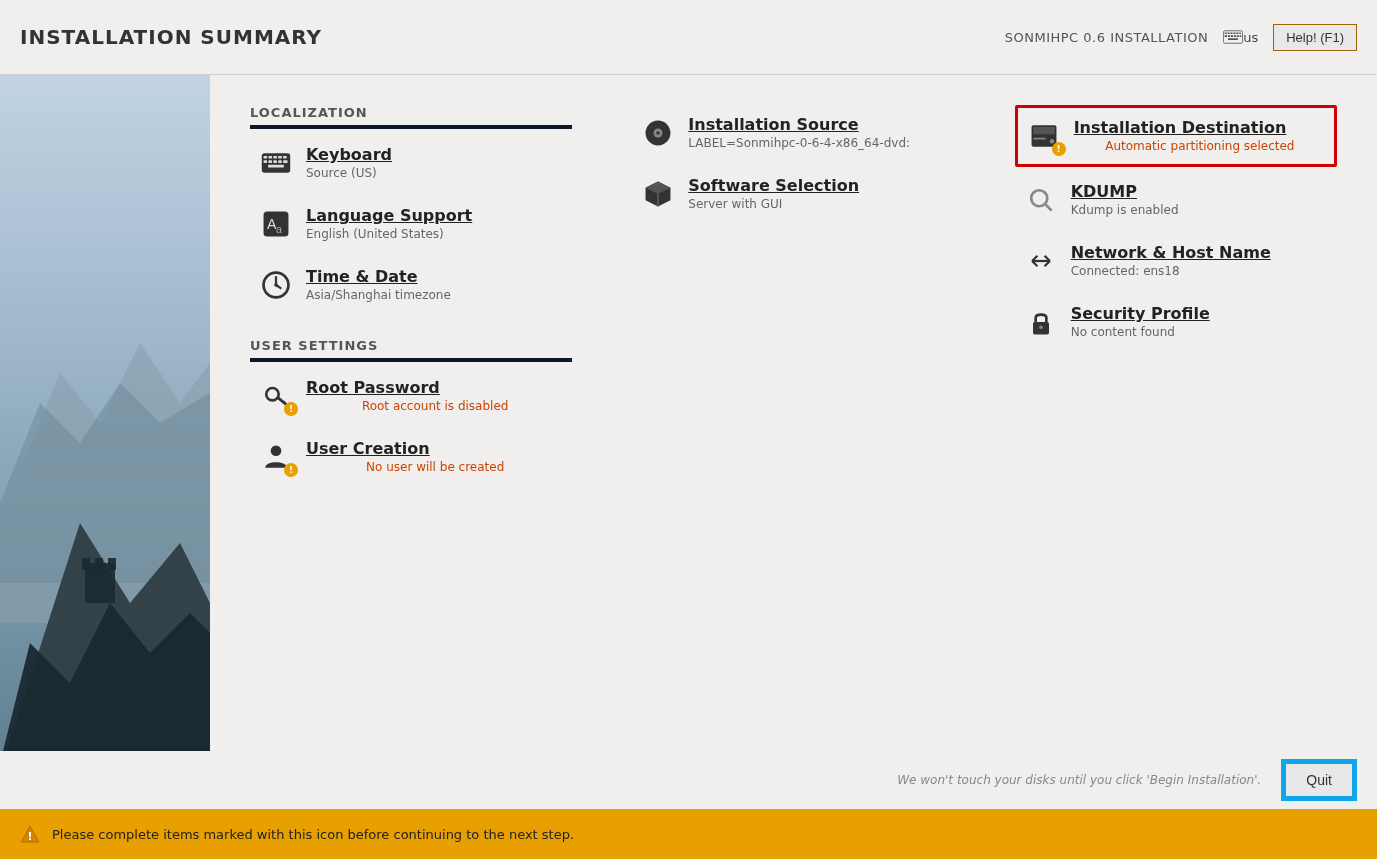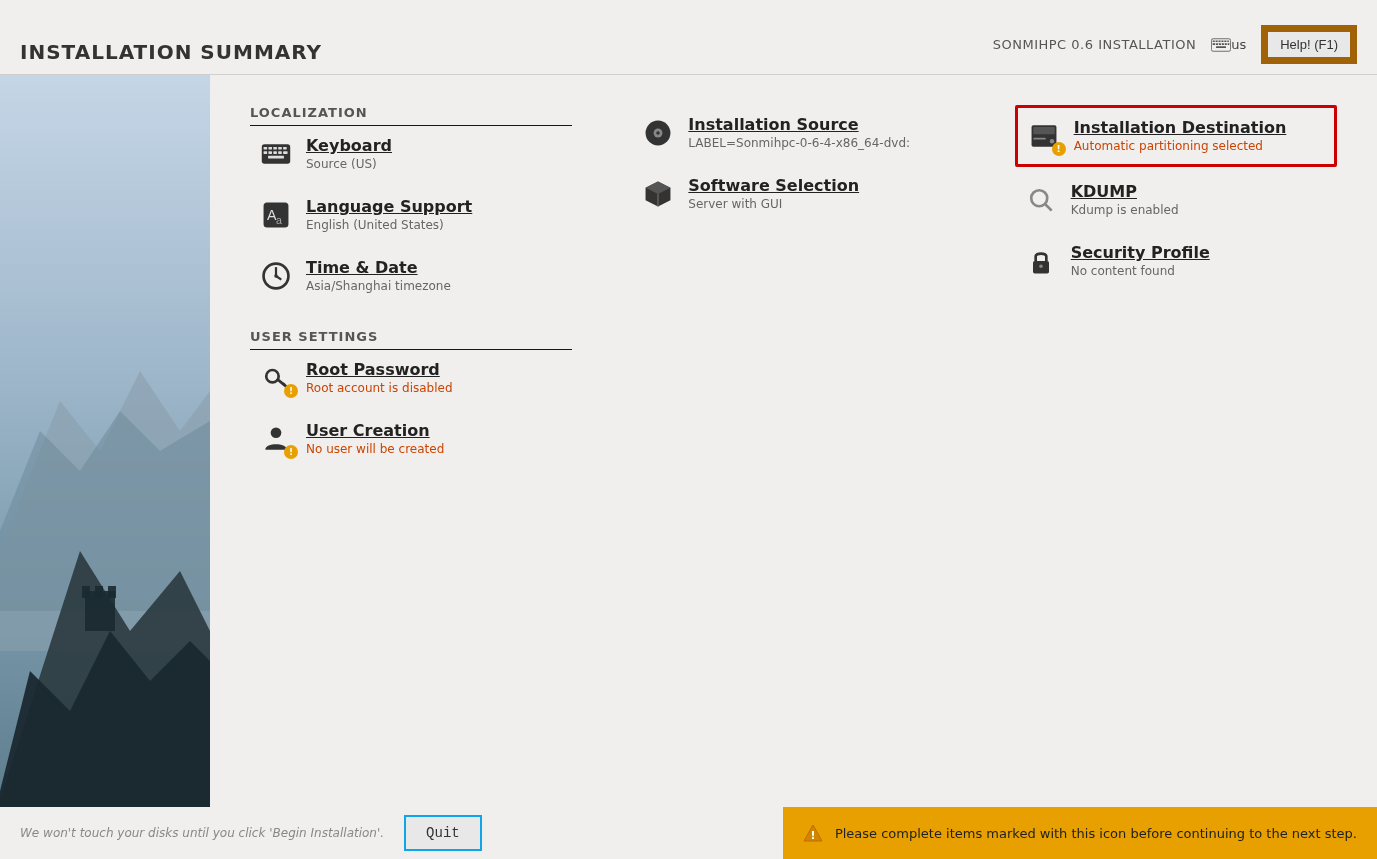--- a/index.html
+++ b/index.html
@@ -8,21 +8,21 @@
       width: 1377px;
       height: 859px;
       overflow: hidden;
       display: flex;
       flex-direction: column;
       background: #f0efee;
     }
 
     .top-bar {
       display: flex;
-      align-items: flex-end;
+      align-items: center;
       justify-content: space-between;
       padding: 10px 20px;
       background: #f0efee;
       border-bottom: 1px solid #d0cfce;
       min-height: 75px;
     }
 
     .top-left {
       display: flex;
       align-items: center;
@@ -54,21 +54,21 @@
       font-size: 13px;
       color: #444;
     }
 
     .keyboard-icon-svg {
       width: 20px;
       height: 14px;
     }
 
     .help-button {
-      border: 7px solid #a16207;
+      border: 1px solid #a16207;
       background: #e8e8e8;
       padding: 5px 12px;
       font-size: 13px;
       cursor: pointer;
       color: #333;
     }
 
     .main-content {
       display: flex;
       flex: 1;
@@ -123,22 +123,22 @@
       grid-template-columns: 1fr 1fr 1fr;
       gap: 20px 60px;
       margin-top: 10px;
     }
 
     .section-header {
       font-size: 13px;
       font-weight: bold;
       color: #555;
       letter-spacing: 1px;
-      margin-bottom: 0;
-      border-bottom: 1px solid #0f172a;
+      margin-bottom: 6px;
+      border-bottom: 4px solid #0f172a;
       padding-bottom: 5px;
     }
 
     .menu-item {
       display: flex;
       align-items: flex-start;
       gap: 12px;
       padding: 10px 8px;
       cursor: pointer;
       border-radius: 4px;
@@ -188,20 +188,21 @@
     }
 
     .item-subtitle {
       font-size: 12px;
       color: #666;
       margin-top: 2px;
     }
 
     .item-subtitle.warning {
       color: #cc4400;
+      text-align: center;
     }
 
     .user-settings-section {
       margin-top: 25px;
     }
 
     .bottom-bar {
       background: #e8a000;
       padding: 12px 20px;
       display: flex;
@@ -212,36 +213,34 @@
 
     .bottom-bar-text {
       font-size: 13px;
       color: #222;
     }
 
     .btn {
       padding: 8px 20px;
       font-size: 14px;
       cursor: pointer;
-      border: 2px solid #0ea5e9;
+      border: 5px solid #0ea5e9;
       background: #e8e8e8;
       color: #333;
-      font-family: Liberation Mono, monospace;
     }
 
     .btn-begin {
       background: #e0e0e0;
       color: #999;
       cursor: not-allowed;
     }
 
     .bottom-area {
       display: flex;
-      flex-direction: row;
-      justify-content: space-between;
+      flex-direction: column;
     }
 
     .footer-row {
       display: flex;
       justify-content: flex-end;
       align-items: center;
       padding: 8px 20px;
       background: #f0efee;
       gap: 10px;
     }
@@ -470,20 +469,35 @@
               <circle cx="16" cy="16" r="9" stroke="#888" stroke-width="3" fill="none"></circle>
               <line x1="22" y1="22" x2="30" y2="30" stroke="#888" stroke-width="3"></line>
             </svg>
           </div>
           <div class="item-text">
             <div class="item-title">KDUMP</div>
             <div class="item-subtitle">Kdump is enabled</div>
           </div>
         </div>
 
+        <div class="menu-item">
+          <div class="item-icon">
+            <svg viewBox="0 0 36 36" fill="none" xmlns="http://www.w3.org/2000/svg">
+              <path d="M8 18 L28 18" stroke="#333" stroke-width="2.5"></path>
+              <path d="M8 18 L14 12" stroke="#333" stroke-width="2.5"></path>
+              <path d="M8 18 L14 24" stroke="#333" stroke-width="2.5"></path>
+              <path d="M28 18 L22 12" stroke="#333" stroke-width="2.5"></path>
+              <path d="M28 18 L22 24" stroke="#333" stroke-width="2.5"></path>
+            </svg>
+          </div>
+          <div class="item-text">
+            <div class="item-title">Network &amp; Host Name</div>
+            <div class="item-subtitle">Connected: ens18</div>
+          </div>
+        </div>
 
         <div class="menu-item">
           <div class="item-icon">
             <svg viewBox="0 0 36 36" fill="none" xmlns="http://www.w3.org/2000/svg">
               <rect x="9" y="18" width="18" height="14" rx="2" fill="#333"></rect>
               <path d="M12 18 L12 13 C12 8.5 24 8.5 24 13 L24 18" stroke="#333" stroke-width="3" fill="none"></path>
               <circle cx="18" cy="24" r="2" fill="#888"></circle>
             </svg>
           </div>
           <div class="item-text">

